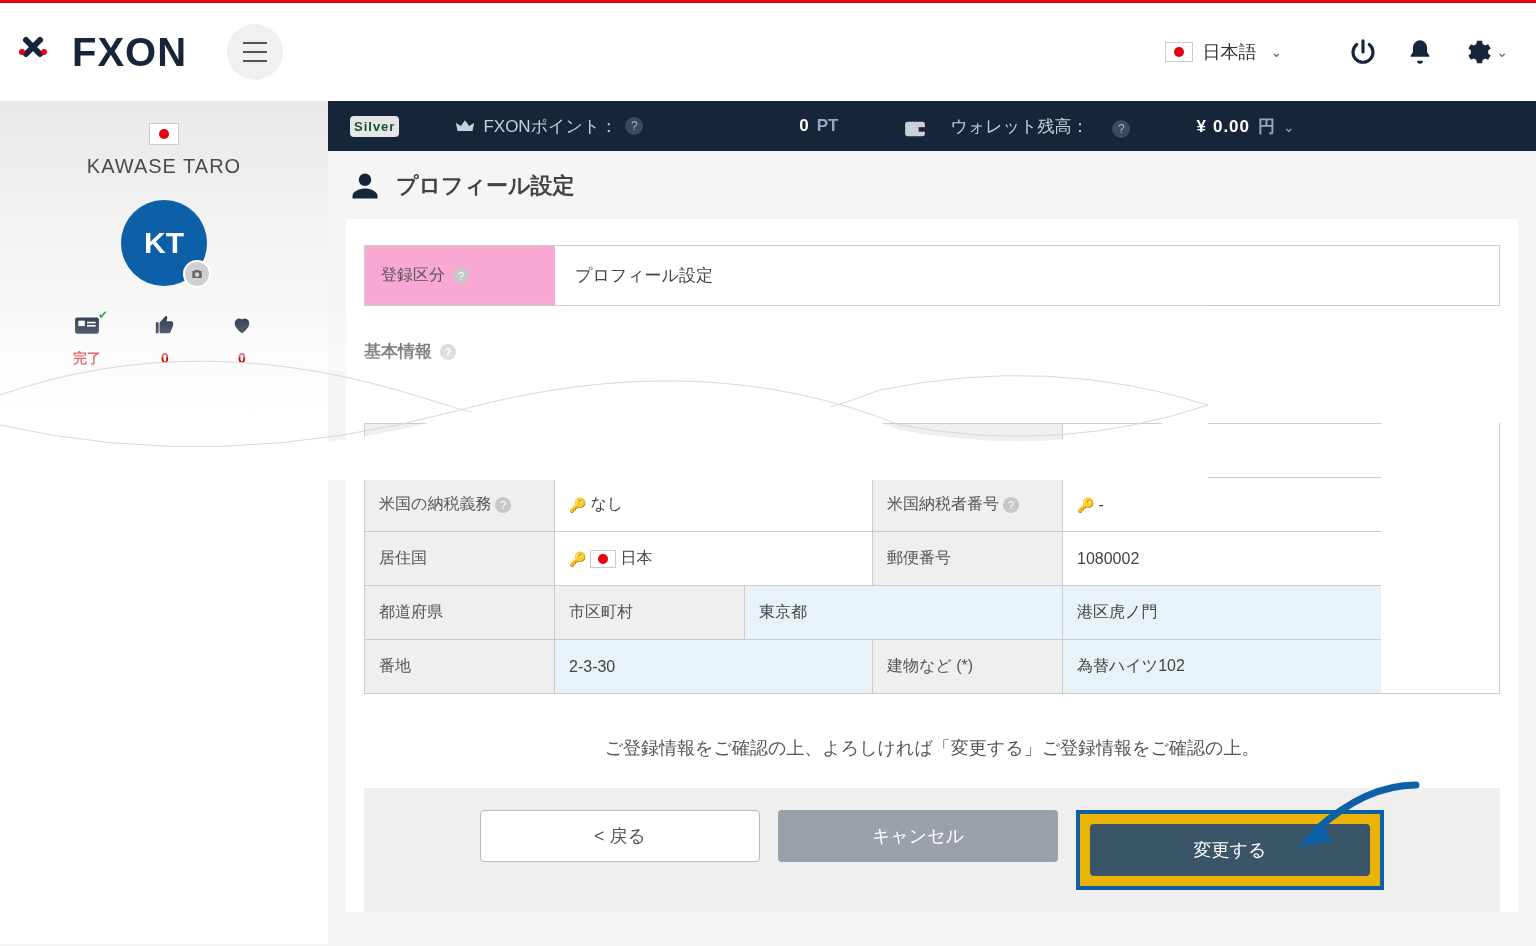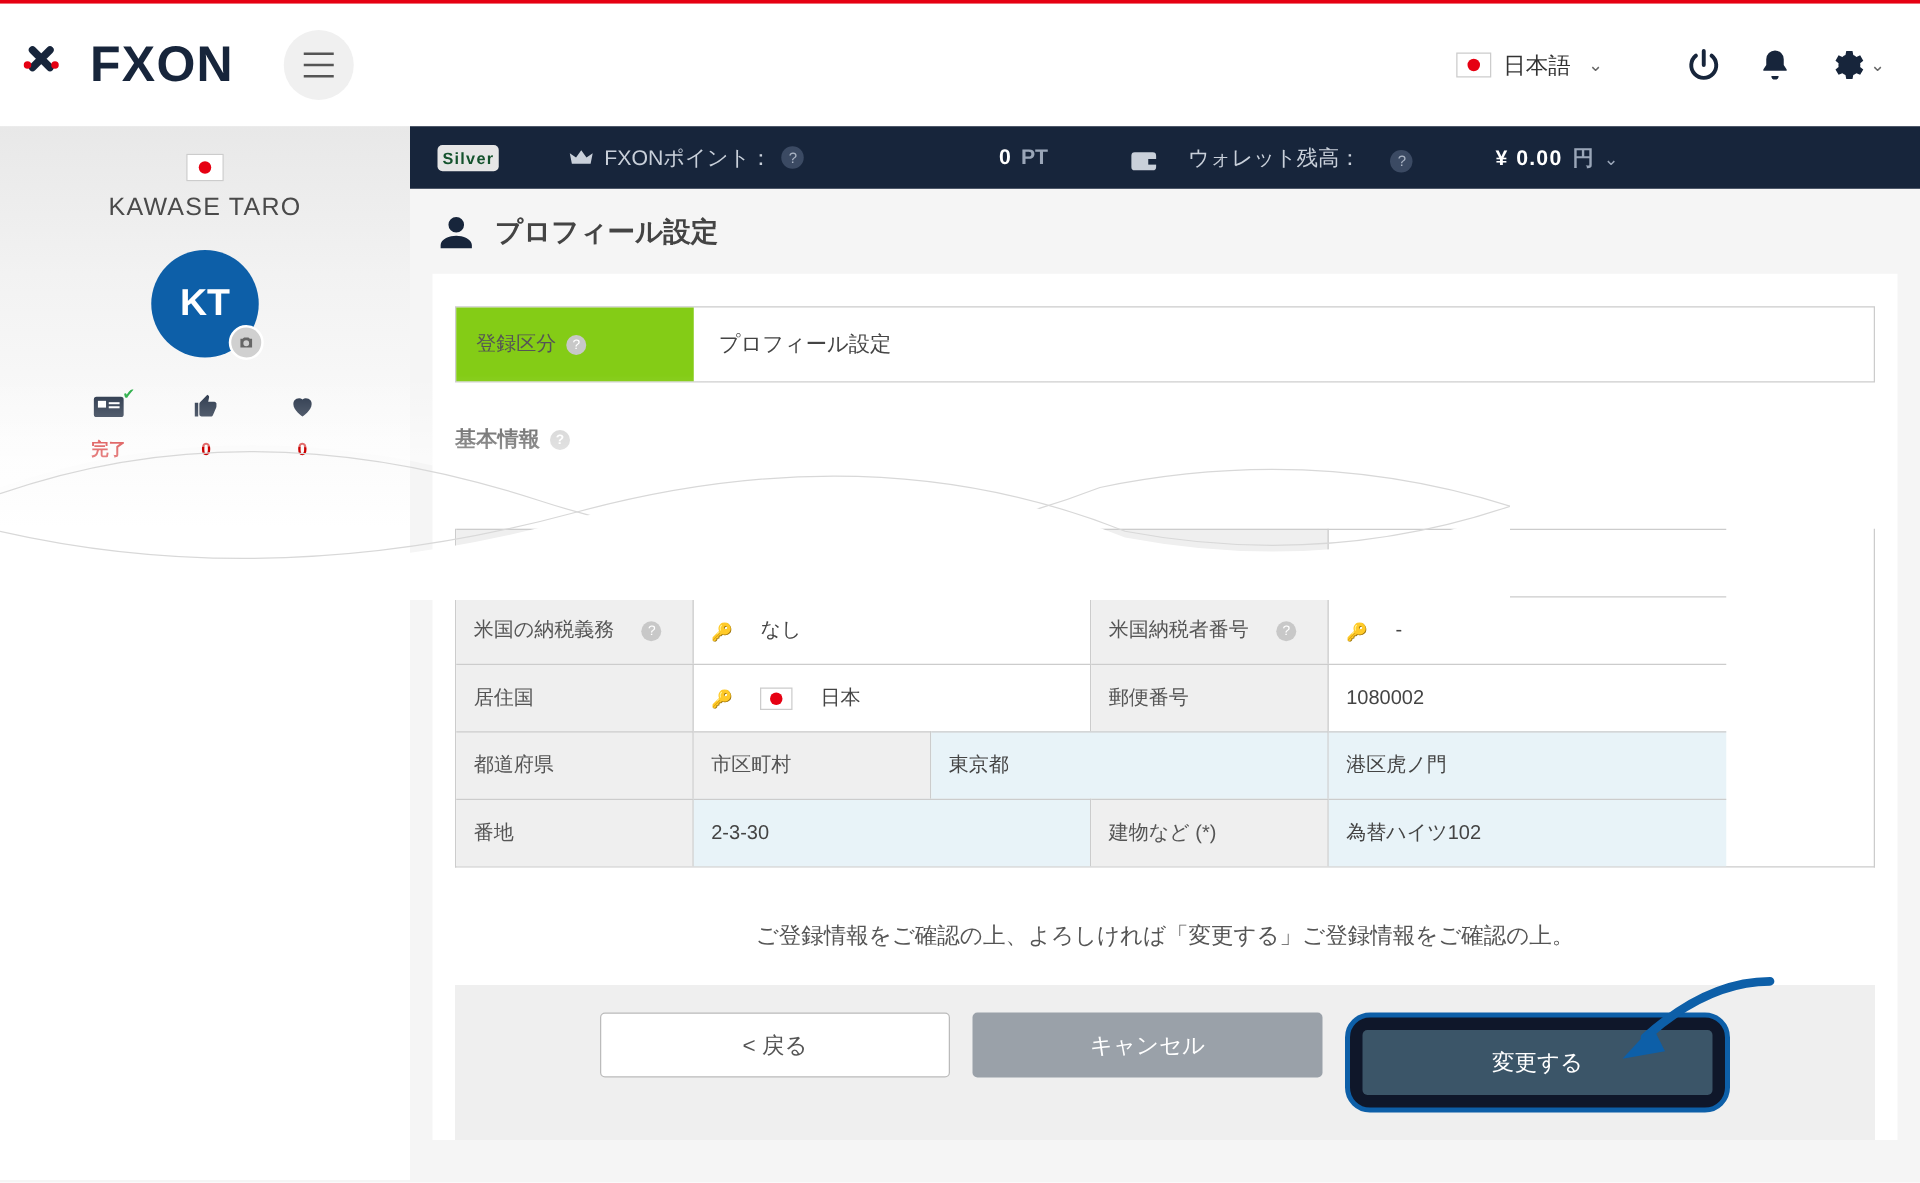--- a/index.html
+++ b/index.html
@@ -41,43 +41,43 @@
 .pts-val { margin-left:auto; font-weight:700; color:#fff; letter-spacing:2px; }
 .pts-unit { color:#9aa6b8; margin-left:6px; font-weight:700; }
 .wallet-label { display:flex; align-items:flex-end; gap:24px; margin-left: 40px; }
 .bal { color:#fff; font-weight:800; margin-left: 40px; letter-spacing:1px; }
 .bal-unit { color:#9aa6b8; font-weight:700; margin-left: 8px; }
 
 .page-title { display:flex; align-items:center; gap:16px; padding: 20px 22px 18px; font-size:22px; color:#444; font-weight:700; }
 
 .card { background:#fff; margin: 0 18px; padding: 26px 18px 0; position:relative; }
 .regrow { display:flex; border:1px solid #ccc; }
-.regrow .lab { width:190px; background:#84cc16; padding:18px 16px; color:#555; font-size:16px; display:flex; align-items:center; gap:8px; }
+.regrow .lab { width:190px; background:#f9a8d4; padding:18px 16px; color:#555; font-size:16px; display:flex; align-items:center; gap:8px; }
 .regrow .val { flex:1; padding:18px 20px; color:#444; font-size:17px; }
 
 .section-title { margin-top: 34px; font-size:17px; color:#333; font-weight:700; display:flex; align-items:center; gap:8px; }
 
 .cut-overlay { position:absolute; left:0; right:0; top: 300px; height:180px; pointer-events:none; z-index:5; }
 
 .info-table { border:1px solid #ccc; border-top:none; margin-top: 60px; }
 .info-row { display:flex; }
-.cell { border-top:1px solid #ccc; padding: 16px 14px; font-size:16px; color:#444; display:flex; align-items:center; gap:22px; }
+.cell { border-top:1px solid #ccc; padding: 16px 14px; font-size:16px; color:#444; display:flex; align-items:center; gap:4px; }
 .cell.lab { width: 190px; background:#efefef; color:#555; border-right:1px solid #ccc; }
 .cell.val { width: 318px; border-right:1px solid #ccc; }
 .cell.val:last-child { border-right:none; }
 .cell .key { color:#aaa; font-size:14px; }
 .cell.blue { background:#e8f3f8; }
 
 .confirm-text { text-align:center; color:#555; font-size:18px; margin-top: 42px; }
 .btnbar { background:#efefef; margin-top: 28px; padding: 22px; display:flex; gap:18px; justify-content:center; position:relative; }
 .btn { height:52px; width:280px; border-radius:4px; font-size:18px; display:flex; align-items:center; justify-content:center; cursor:pointer; }
 .btn-back { background:#fff; border:1px solid #bbb; color:#555; }
 .btn-cancel { background:#9aa1a9; color:#fff; border:none; }
 .btn-submit { background:#3b5568; color:#fff; border:none; }
-.submit-frame { border:4px solid #0d5fa8; border-radius:20px; padding:10px; background:#0f172a; }
+.submit-frame { border:4px solid #0d5fa8; border-radius:0; padding:10px; background:#eab308; }
 
 .arrow-annot { position:absolute; right: 110px; top: 775px; z-index:10; pointer-events:none; }
 .qsm { width:16px; height:16px; border-radius:50%; background:#c8c8c8; color:#fff; font-size:11px; display:inline-flex; align-items:center; justify-content:center; }
 </style>
 </head>
 <body>
 
 <div class="redbar"></div>
 
 <div class="header">

